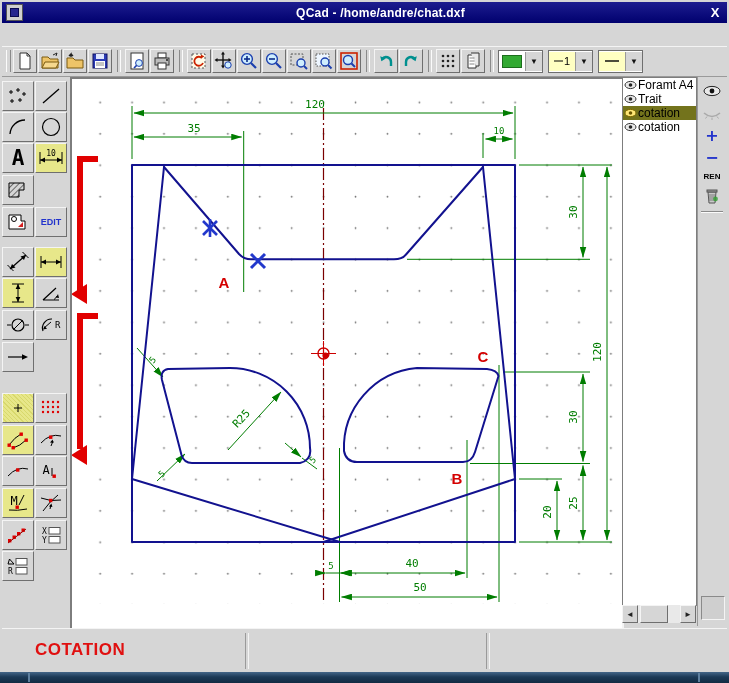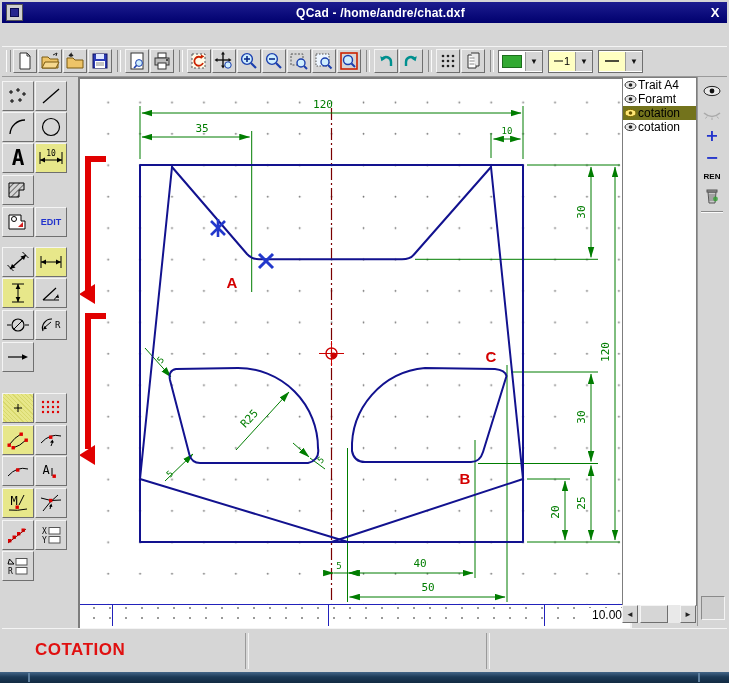--- a/index.html
+++ b/index.html
@@ -24,21 +24,21 @@
   .dd .field{width:26px;height:19px;display:flex;align-items:center;justify-content:center;font-size:11px;font-family:"Liberation Sans",sans-serif;}
   .dd .field.yellow{background:#ffffc2;}
   .dd .swatch{width:18px;height:11px;background:#33aa33;border:1px solid #1c6e1c;}
   .dd .arrow{width:16px;height:19px;background:#d6d6d6;border-left:1px solid #9a9a9a;display:flex;align-items:center;justify-content:center;font-size:8px;color:#111;}
   
   #toolpanel{position:absolute;left:2px;top:79px;width:68px;height:547px;background:#d6d6d6;}
   .pbtn{position:absolute;width:32px;height:30px;background:#d6d6d6;border-top:1px solid #f4f4f4;border-left:1px solid #f4f4f4;border-right:1px solid #6f6f6f;border-bottom:1px solid #6f6f6f;display:flex;align-items:center;justify-content:center;padding:0;}
   .pbtn.y{background:#e7e78a;}
   .pbtn.hatchy{background:repeating-linear-gradient(45deg,#e7e78a 0 2px,#d8d86c 2px 3px);}
   
-  #canvasframe{position:absolute;left:70px;top:77px;width:550px;height:550px;border:2px solid;border-color:#7d7d7d #f4f4f4 #f4f4f4 #7d7d7d;background:#fff;margin-left:8px;}
+  #canvasframe{position:absolute;left:70px;top:77px;width:550px;height:550px;border:2px solid;border-color:#7d7d7d #f4f4f4 #f4f4f4 #7d7d7d;background:#fff;}
   #drawsvg{position:absolute;left:0;top:0;}
   #hruler{position:absolute;left:0;top:525px;width:546px;height:21px;background:#fff;border-top:1px solid #2222bb;background-image:radial-gradient(circle,#9a9a9a 1px,transparent 1.2px);background-size:16px 10px;background-position:6px 8px;}
   #hruler .vline{position:absolute;top:0;bottom:0;width:1px;background:#2222bb;}
   #ruler-value{position:absolute;right:4px;top:3px;font-size:12px;color:#000;background:#fff;padding-left:3px;}
   
   #layerlist{position:absolute;left:622px;top:77px;width:73px;height:527px;background:#fff;border:1px solid #7d7d7d;overflow:hidden;}
   .lrow{display:flex;align-items:center;height:14px;font-size:12px;color:#000;white-space:nowrap;overflow:hidden;}
   .lrow.sel{background:#73731c;}
   .lrow svg{flex:0 0 13px;margin:0 1px;}
   #layerscroll{position:absolute;left:622px;top:605px;width:74px;height:18px;display:flex;}
@@ -561,42 +561,36 @@
       <g stroke="#2238cc" stroke-width="3">
         <line x1="251" y1="254" x2="265" y2="268"></line>
         <line x1="265" y1="254" x2="251" y2="268"></line>
       </g>
 
       <text class="ptlabel" x="224" y="288" text-anchor="middle">A</text>
       <text class="ptlabel" x="457" y="484" text-anchor="middle">B</text>
       <text class="ptlabel" x="483" y="362" text-anchor="middle">C</text>
     </svg>
 
-    <div id="hruler">
-      <div class="vline" style="left:32px"></div>
-      <div class="vline" style="left:248px"></div>
-      <div class="vline" style="left:464px"></div>
-      <div id="ruler-value">10.00</div>
-    </div>
   </div>
 
   <div id="layerlist">
     <div class="lrow">
       <svg width="13" height="10">
           <ellipse cx="6.5" cy="5" rx="5.5" ry="3.6" fill="#e8e8e8" stroke="#333"></ellipse>
           <circle cx="6.5" cy="5" r="1.8" fill="#222"></circle>
         </svg>
-      <span>Trait A4</span>
+      <span>Foramt A4</span>
     </div>
     <div class="lrow">
       <svg width="13" height="10">
           <ellipse cx="6.5" cy="5" rx="5.5" ry="3.6" fill="#e8e8e8" stroke="#333"></ellipse>
           <circle cx="6.5" cy="5" r="1.8" fill="#222"></circle>
         </svg>
-      <span>Foramt</span>
+      <span>Trait</span>
     </div>
     <div class="lrow sel">
       <svg width="13" height="10">
           <ellipse cx="6.5" cy="5" rx="5.5" ry="3.6" fill="#ffe877" stroke="#806a00"></ellipse>
           <circle cx="6.5" cy="5" r="1.8" fill="#6a5600"></circle>
         </svg>
       <span>cotation</span>
     </div>
     <div class="lrow">
       <svg width="13" height="10">

